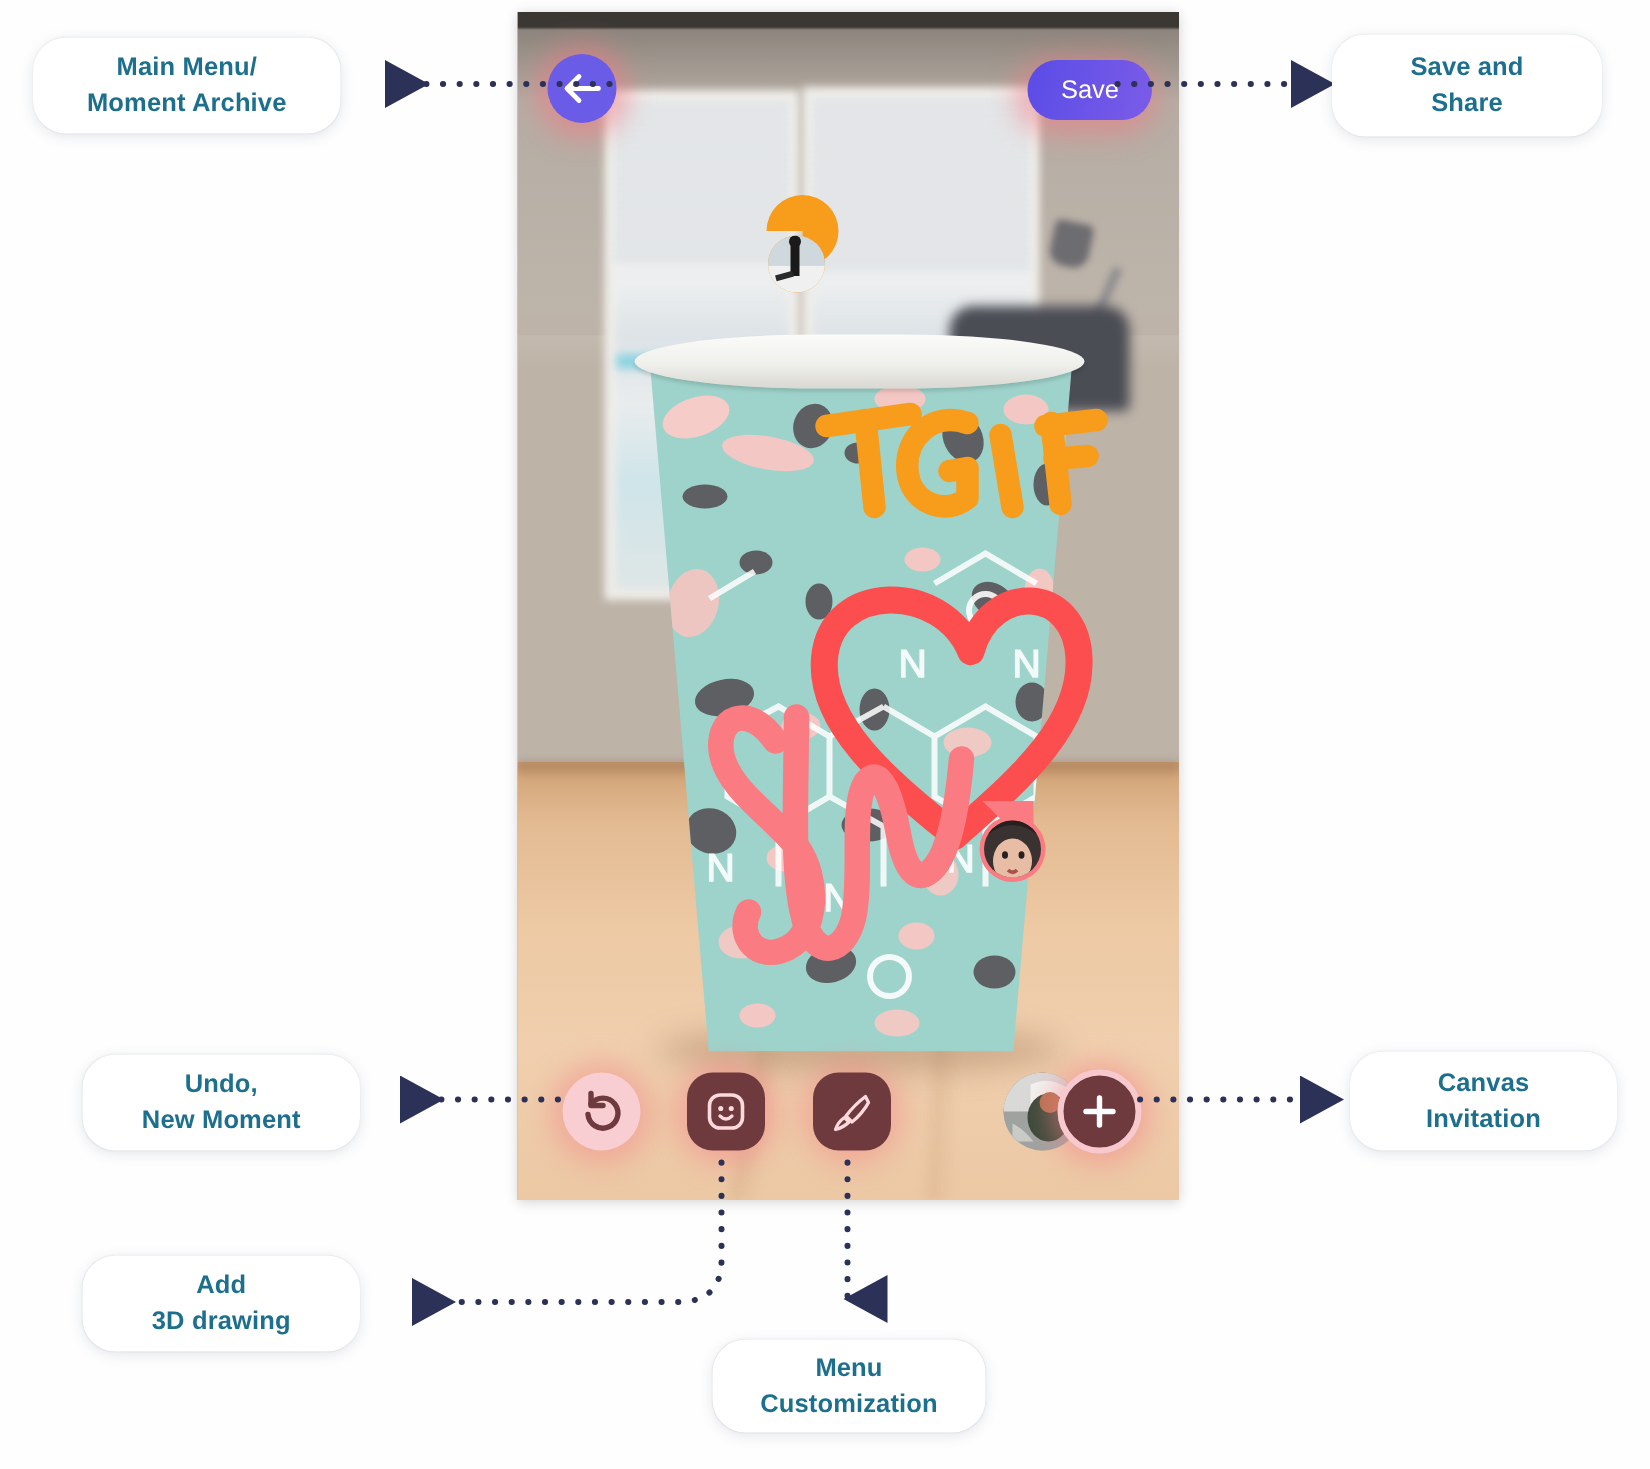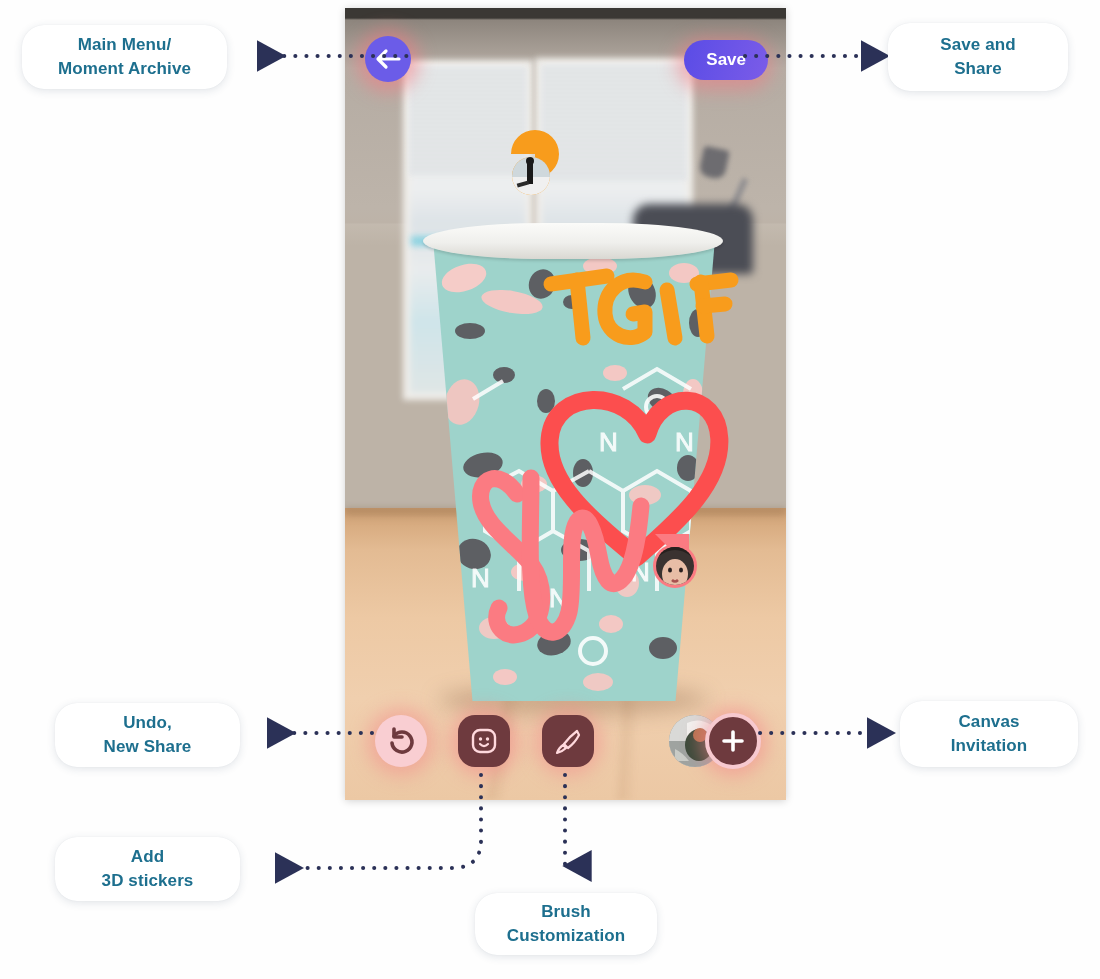--- a/index.html
+++ b/index.html
@@ -123,21 +123,21 @@
     position: absolute; left: 20px; top: 28px;
     width: 46px; height: 46px; border-radius: 50%;
     background: #6b5ce8;
     display: flex; align-items: center; justify-content: center;
     border: none; cursor: pointer;
   }
   #save-btn {
     position: absolute; right: 18px; top: 32px;
     height: 40px; padding: 0 22px; border-radius: 20px;
     background: linear-gradient(105deg, #5a4ce6 0%, #7b5ce8 100%);
-    color: #fff; font-size: 17px; font-weight: bold;
+    color: #fff; font-size: 17px; font-weight: normal;
     border: none; cursor: pointer;
     display: flex; align-items: center; justify-content: center;
   }
 
   #toast {
     position: absolute; left: 196px; top: 645px;
     background: #474e59; color: #fff;
     padding: 9px 18px 10px; border-radius: 20px;
     font-size: 16.5px; white-space: nowrap;
   }
@@ -391,31 +391,31 @@
     <span>Moment Archive</span>
   </div>
 
   <div class="callout" style="left:888px; top:23px; width:180px; height:68px;">
     <span>Save and</span>
     <span>Share</span>
   </div>
 
   <div class="callout" style="left:55px; top:703px; width:185px; height:64px;">
     <span>Undo,</span>
-    <span>New Share</span>
+    <span>New Moment</span>
   </div>
 
   <div class="callout" style="left:900px; top:701px; width:178px; height:66px;">
     <span>Canvas</span>
     <span>Invitation</span>
   </div>
 
   <div class="callout" style="left:55px; top:837px; width:185px; height:64px;">
     <span>Add</span>
-    <span>3D stickers</span>
+    <span>3D drawing</span>
   </div>
 
   <div class="callout" style="left:475px; top:893px; width:182px; height:62px;">
-    <span>Brush</span>
+    <span>Menu</span>
     <span>Customization</span>
   </div>
 
 </div>
 
 </body></html>

